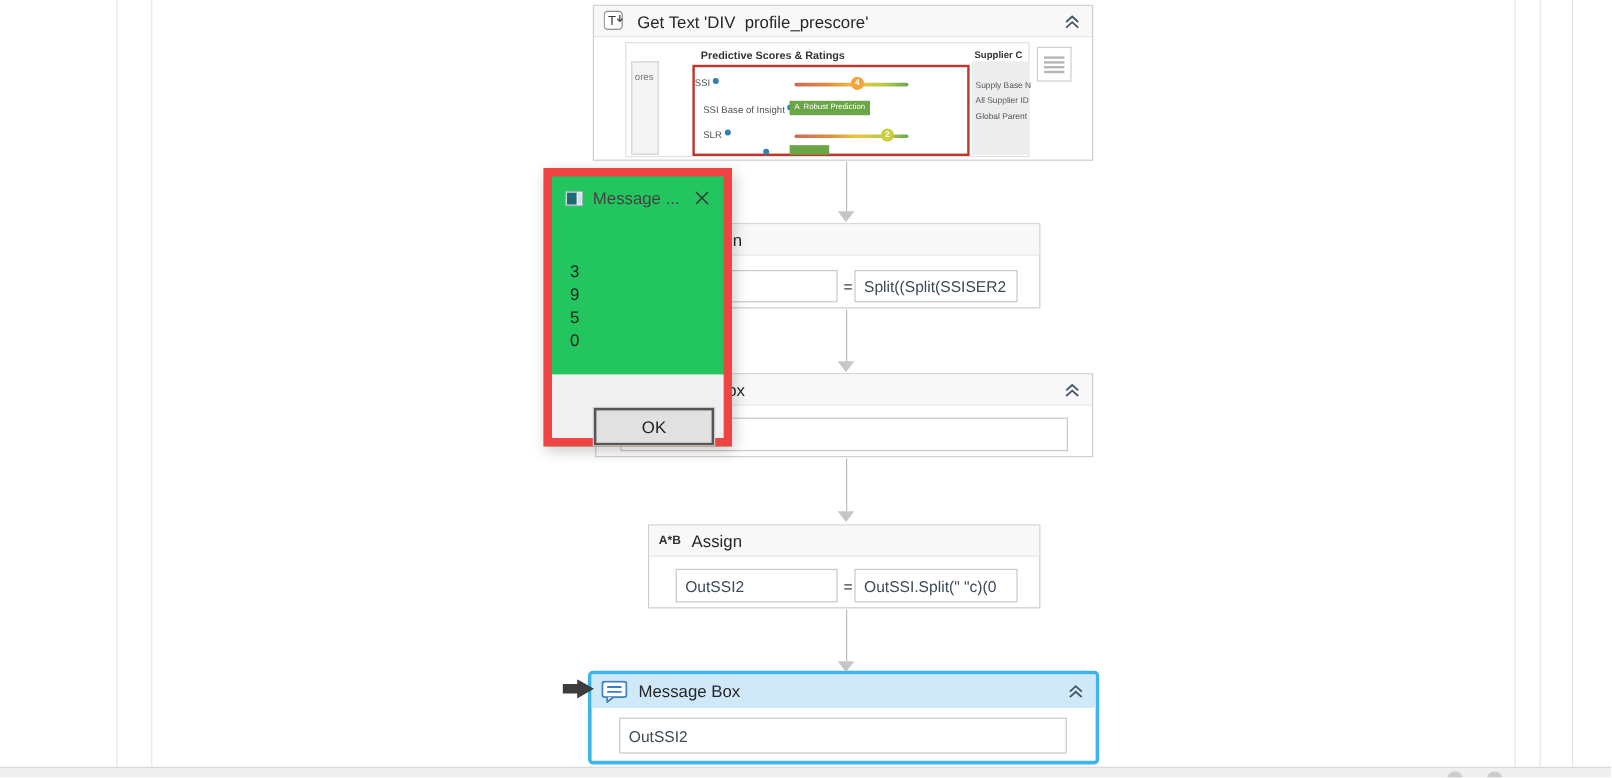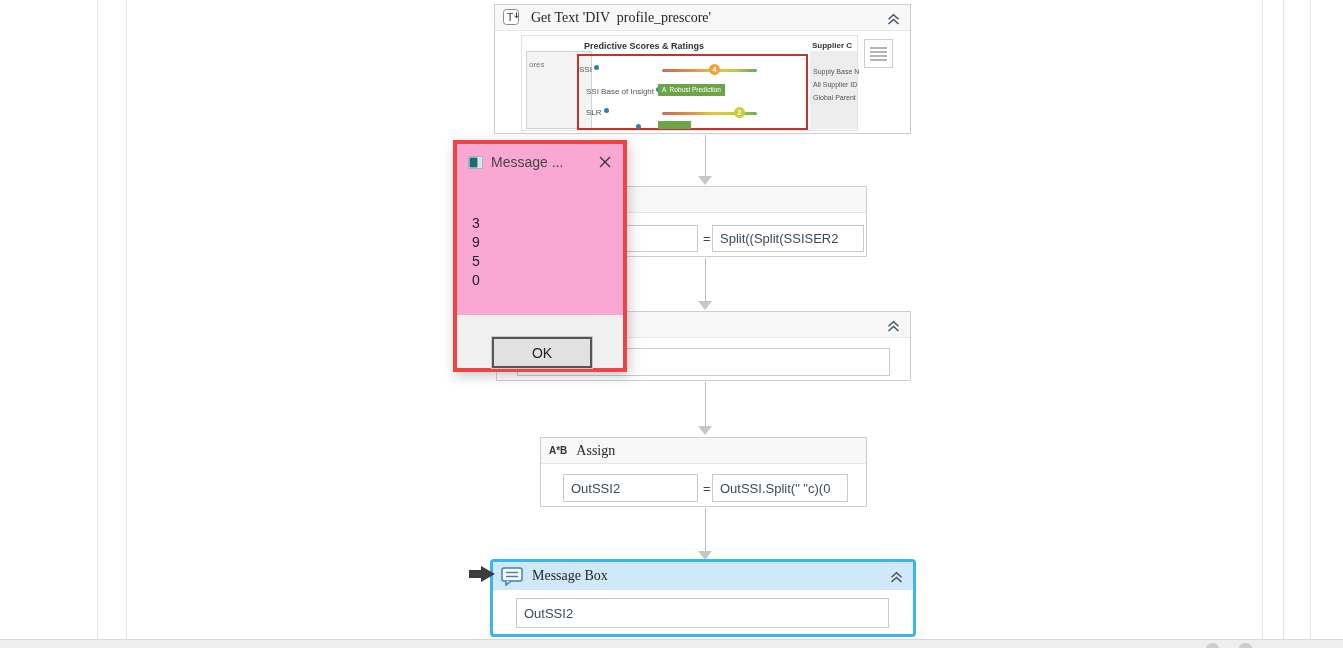--- a/index.html
+++ b/index.html
@@ -1,39 +1,39 @@
 <!DOCTYPE html>
 <html><head>
 <meta charset="utf-8">
 <style>
   html,body{margin:0;padding:0;background:#fff;font-family:"Liberation Sans",sans-serif;}
   #canvas{position:relative;width:1343px;height:648px;overflow:hidden;background:#ffffff;}
   .vline{position:absolute;top:0;height:639px;width:1px;background:#e5e5e5;}
   .activity{position:absolute;background:#fff;border:1px solid #cecece;box-sizing:border-box;}
   .act-header{position:absolute;left:0;right:0;top:0;height:26px;background:#f8f8f8;border-bottom:1px solid #e7e7e7;display:flex;align-items:center;gap:9px;padding:0 8px;box-sizing:border-box;}
-  .act-title{font-size:14px;color:#262626;white-space:pre;font-family:Liberation Serif, serif;}
+  .act-title{font-size:14px;color:#262626;white-space:pre;}
   .collapse{position:absolute;right:9px;top:7px;width:15px;height:13px;cursor:pointer;}
   .input{position:absolute;border:1px solid #c9c9c9;background:#fff;font-size:13px;color:#3d4a57;display:flex;align-items:center;padding:0 7px;white-space:pre;overflow:hidden;box-sizing:border-box;}
   .eq{position:absolute;font-size:13px;color:#444;}
   .arrow-line{position:absolute;width:1px;background:#bdbdbd;}
   .arrow-head{position:absolute;width:0;height:0;border-left:7px solid transparent;border-right:7px solid transparent;border-top:9px solid #c6c6c6;}
   .selected{border:3px solid #3cb6ea;border-radius:4px;}
   .sel-header{height:28px;background:#cfe9f8;border-bottom:none;}
   
   .thumb{position:absolute;background:#fff;border:1px solid #e2e2e2;box-sizing:border-box;}
   .tiny{position:absolute;font-size:8px;color:#555;white-space:nowrap;}
   .tiny-b{position:absolute;font-size:9px;font-weight:bold;color:#333;white-space:nowrap;}
   .qdot{display:inline-block;width:5px;height:5px;border-radius:50%;background:#2d7fb8;vertical-align:top;margin-left:2px;}
   .slider{position:absolute;height:3px;border-radius:2px;background:linear-gradient(90deg,#cc6a5a 0%,#dd8f43 30%,#e8c73e 55%,#b9c94a 78%,#68a94f 100%);}
   .sl-marker{position:absolute;width:11px;height:11px;border-radius:50%;color:#fff;font-size:7px;font-weight:bold;text-align:center;line-height:11px;}
   .badge{position:absolute;background:#6ba547;color:#fff;font-size:6.5px;line-height:12px;height:12px;padding:0 4px;white-space:pre;}
   .burger{position:absolute;width:29px;height:29px;background:#fff;border:1px solid #cfcfcf;box-sizing:border-box;display:flex;flex-direction:column;justify-content:center;gap:2px;align-items:center;cursor:pointer;}
   .burger div{width:17px;height:2px;background:#b5b5b5;}
   
-  #dialog{position:absolute;left:453px;top:140px;width:174px;height:232px;background:#f9a8d4;border:4px solid #ef4444;box-shadow:2px 4px 12px rgba(0,0,0,.22);z-index:30;box-sizing:border-box;}
+  #dialog{position:absolute;left:453px;top:140px;width:157px;height:232px;background:#22c55e;border:7px solid #ef4444;box-shadow:2px 4px 12px rgba(0,0,0,.22);z-index:30;box-sizing:border-box;}
   #dialog .titlebar{position:absolute;left:0;top:0;right:0;height:36px;display:flex;align-items:center;padding:0 11px;gap:8px;box-sizing:border-box;}
   #dialog .dtitle{font-size:14px;color:#444;flex:1;white-space:pre;overflow:hidden;}
   #dialog .numcol{position:absolute;left:15px;top:70px;font-size:14px;color:#222;line-height:19px;}
   #dialog .footer{position:absolute;left:0;right:0;bottom:0;height:53px;background:#f0f0f0;}
   #okbtn{position:absolute;left:35px;top:193px;width:100px;height:31px;background:#e1e1e1;border:2px solid #565656;box-shadow:0 0 0 1px #c9c9c9;font-size:14px;color:#222;display:flex;align-items:center;justify-content:center;cursor:pointer;box-sizing:border-box;}
   .bottombar{position:absolute;left:0;top:639px;width:1343px;height:9px;background:#efefef;border-top:1px solid #d9d9d9;}
   .sb-icon{position:absolute;width:13px;height:6px;background:#bdbdbd;border-radius:6px 6px 0 0;opacity:.7;}
 </style>
 </head>
 <body>
@@ -57,21 +57,21 @@
       <span class="act-title">Get Text 'DIV  profile_prescore'</span>
       <span class="collapse">
         <svg width="15" height="13" viewBox="0 0 15 13">
             <path d="M2.5 6.3 L7.5 1.8 L12.5 6.3" fill="none" stroke="#44546a" stroke-width="1.5"></path>
             <path d="M2.5 11 L7.5 6.5 L12.5 11" fill="none" stroke="#44546a" stroke-width="1.5"></path>
           </svg>
       </span>
     </div>
 
     <div class="thumb" style="left:26px;top:30px;width:337px;height:96px">
-      <div style="position:absolute;left:4px;top:15px;width:66px;height:78px;background:#f4f4f4;border:1px solid #d2d2d2;box-sizing:border-box">
+      <div style="position:absolute;left:4px;top:15px;width:23px;height:78px;background:#f4f4f4;border:1px solid #d2d2d2;box-sizing:border-box">
         <span class="tiny" style="left:2px;top:8px;color:#777">ores</span>
       </div>
       <span class="tiny-b" style="left:62px;top:5px">Predictive Scores &amp; Ratings</span>
 
       <div style="position:absolute;left:55px;top:18px;width:231px;height:76px;border:2px solid #c0342c;box-sizing:border-box">
 
         <span class="tiny" style="left:0;top:9px"><span>SSI</span><span class="qdot"></span></span>
         <div class="slider" style="left:83px;top:13px;width:95px"></div>
         <div class="sl-marker" style="left:130px;top:8px;background:#f2a33c">4</div>
 
@@ -105,21 +105,21 @@
   <div class="arrow-line" style="left:705px;top:135px;height:42px"></div>
   <div class="arrow-head" style="left:698px;top:176px"></div>
 
   <div class="activity" style="left:540px;top:186px;width:327px;height:71px">
     <div class="act-header">
       <span style="font-size:10px;font-weight:bold;color:#333">A*B</span>
       <span class="act-title">Assign</span>
     </div>
     <div class="input" style="left:22px;top:38px;width:135px;height:27px"></div>
     <span class="eq" style="left:162px;top:44px">=</span>
-    <div class="input" style="left:171px;top:38px;width:152px;height:27px">Split((Split(SSISER2</div>
+    <div class="input" style="left:171px;top:38px;width:136px;height:27px">Split((Split(SSISER2</div>
   </div>
 
   <div class="arrow-line" style="left:705px;top:258px;height:43px"></div>
   <div class="arrow-head" style="left:698px;top:301px"></div>
 
   <div class="activity" style="left:496px;top:311px;width:415px;height:70px">
     <div class="act-header">
       <svg width="22" height="19" viewBox="0 0 22 19">
         <rect x="1" y="1" width="20" height="13" rx="2" fill="#fff" stroke="#3f7fc1" stroke-width="1.5"></rect>
         <path d="M5 14 L5 18 L10 14" fill="#fff" stroke="#3f7fc1" stroke-width="1.5"></path>

